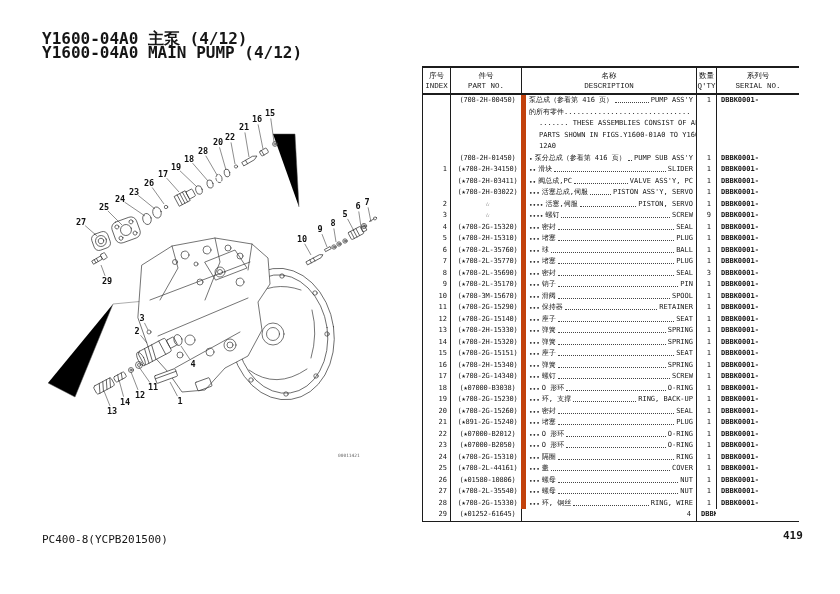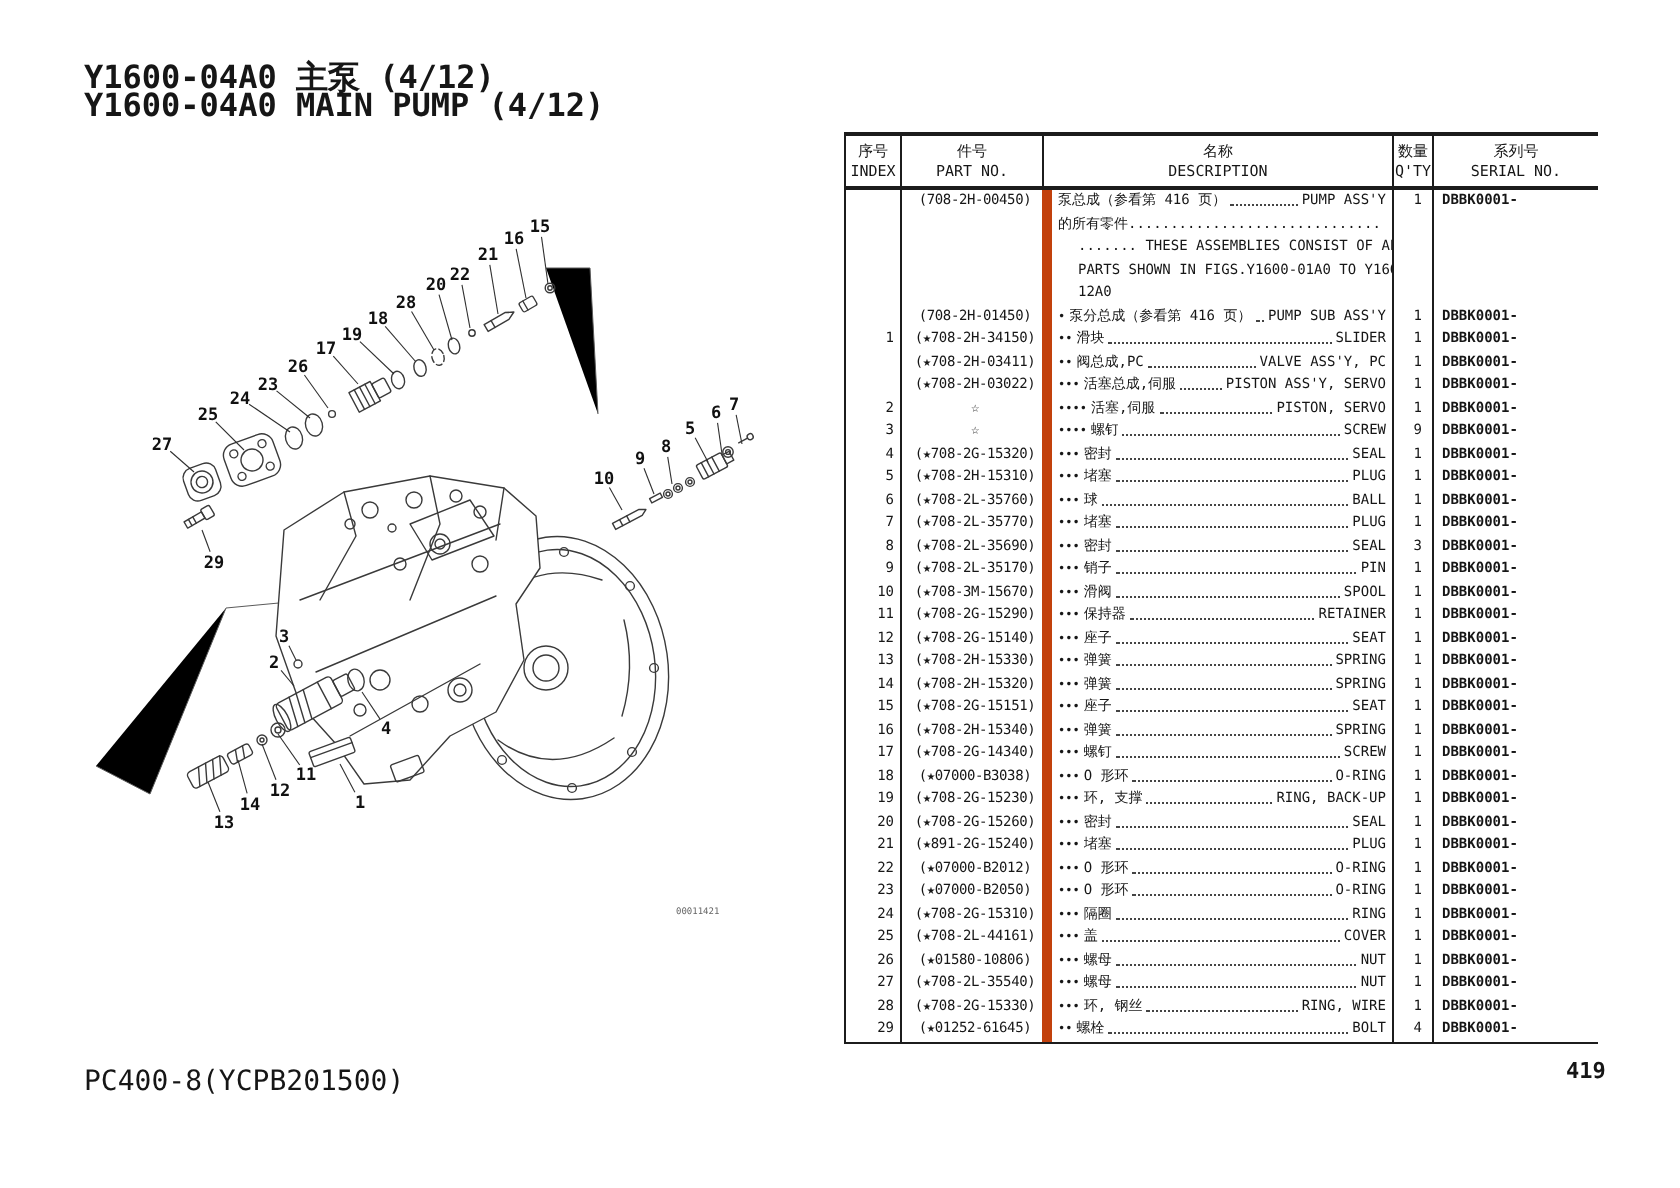--- a/index.html
+++ b/index.html
@@ -3,34 +3,34 @@
 <meta charset="utf-8">
 <style>
   html,body{margin:0;padding:0;}
   body{
     width:840px;height:594px;position:relative;background:#ffffff;
     font-family:"DejaVu Sans Mono","Liberation Mono",monospace;color:#161616;
     overflow:hidden;
   }
   
   .doc-title{position:absolute;left:42px;top:32px;font-size:16px;font-weight:700;line-height:14px;white-space:pre;}
-  .footer-model{position:absolute;left:42px;top:533px;font-size:14px;}
+  .footer-model{position:absolute;left:42px;top:533px;font-size:11px;}
   .page-number{position:absolute;left:783px;top:529px;font-size:11px;font-weight:700;}
   
   #diagram{position:absolute;left:0;top:0;width:840px;height:594px;}
   #diagram .art{stroke:#3a3a3a;fill:none;stroke-width:0.7;stroke-linejoin:round;stroke-linecap:round;}
   #diagram .art.fw{fill:#ffffff;}
   #diagram .thin{stroke:#5a5a5a;stroke-width:0.5;}
   #diagram .callout{fill:#111;font-size:8.5px;font-weight:700;font-family:"DejaVu Sans Mono",monospace;text-anchor:middle;}
   #diagram .lead{stroke:#2f2f2f;stroke-width:0.55;}
   #diagram .fig-no{fill:#666;font-size:4.5px;font-family:"DejaVu Sans Mono",monospace;}
   
   .ptable{position:absolute;left:422px;top:66px;width:376px;
     border-top:2px solid #1c1c1c;border-left:1px solid #1c1c1c;}
-  .thead{display:grid;grid-template-columns:27px 71px 175px 20px 83px;border-bottom:2.5px solid #1c1c1c;}
+  .thead{display:grid;grid-template-columns:27px 71px 175px 20px 83px;border-bottom:2.5px solid #1c1c1c;font-family:Liberation Mono, monospace;}
   .th{font-size:7.5px;line-height:10px;text-align:center;padding:3px 0 2px 0;white-space:nowrap;overflow:hidden;}
   .th.bl{border-left:1px solid #1c1c1c;}
   .tbody{border-bottom:1.5px solid #1c1c1c;}
   .trow{display:grid;grid-template-columns:27px 71px 175px 20px 83px;height:11.5px;}
   .td{font-size:7px;line-height:11.5px;height:11.5px;white-space:nowrap;overflow:hidden;}
   .c-idx{text-align:right;padding-right:3px;}
   .c-part{padding-left:3px;border-left:1px solid #1c1c1c;letter-spacing:-0.2px;text-align:center;}
   .c-desc{padding:0 3px;border-left:5px solid #c2410c;display:flex;align-items:center;}
   .c-qty{text-align:right;padding-right:5px;border-left:1px solid #1c1c1c;}
   .c-ser{padding-left:4px;border-left:1px solid #1c1c1c;font-weight:bold;}
@@ -715,26 +715,20 @@
           <span class="cn">环, 钢丝</span>
           <span class="leader"></span>
           <span class="en">RING, WIRE</span>
         </div>
         <div class="td c-qty">1</div>
         <div class="td c-ser">DBBK0001-</div>
       </div>
       <div class="trow">
         <div class="td c-idx">29</div>
         <div class="td c-part">(★01252-61645)</div>
-        <div class="td c-desc">
-          <span class="lvl">••</span>
-          <span class="cn">螺栓</span>
-          <span class="leader"></span>
-          <span class="en">BOLT</span>
-        </div>
         <div class="td c-qty">4</div>
         <div class="td c-ser">DBBK0001-</div>
       </div>
     </div>
 </div>
 
 <div class="footer-model">PC400-8(YCPB201500)</div>
 <div class="page-number">419</div>
 
 </body></html>

